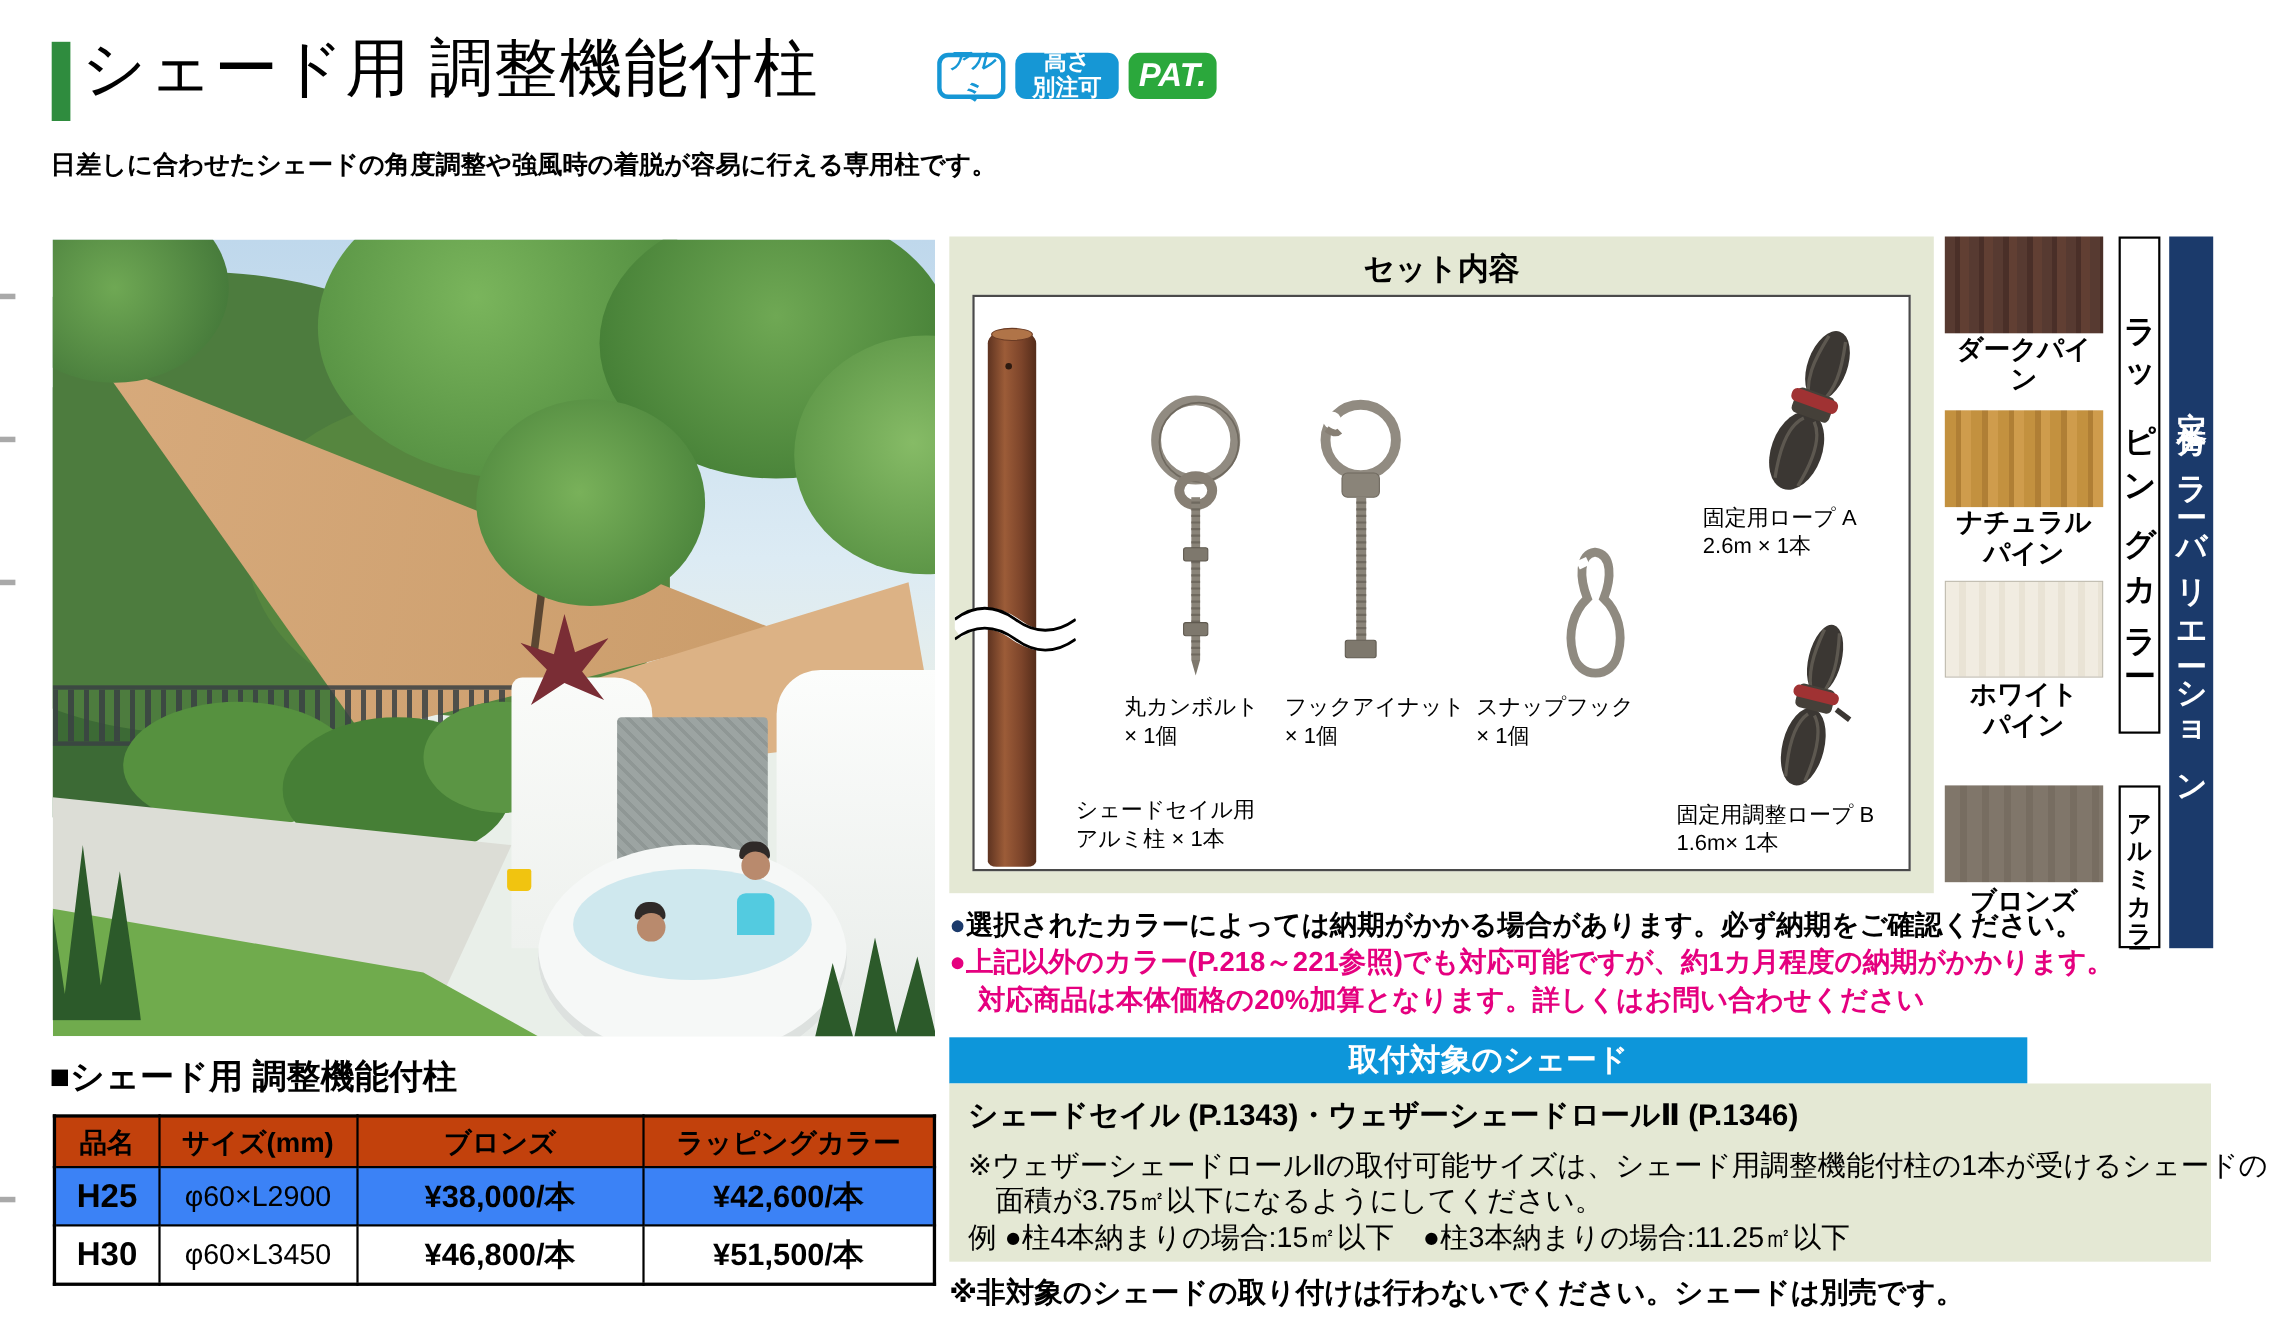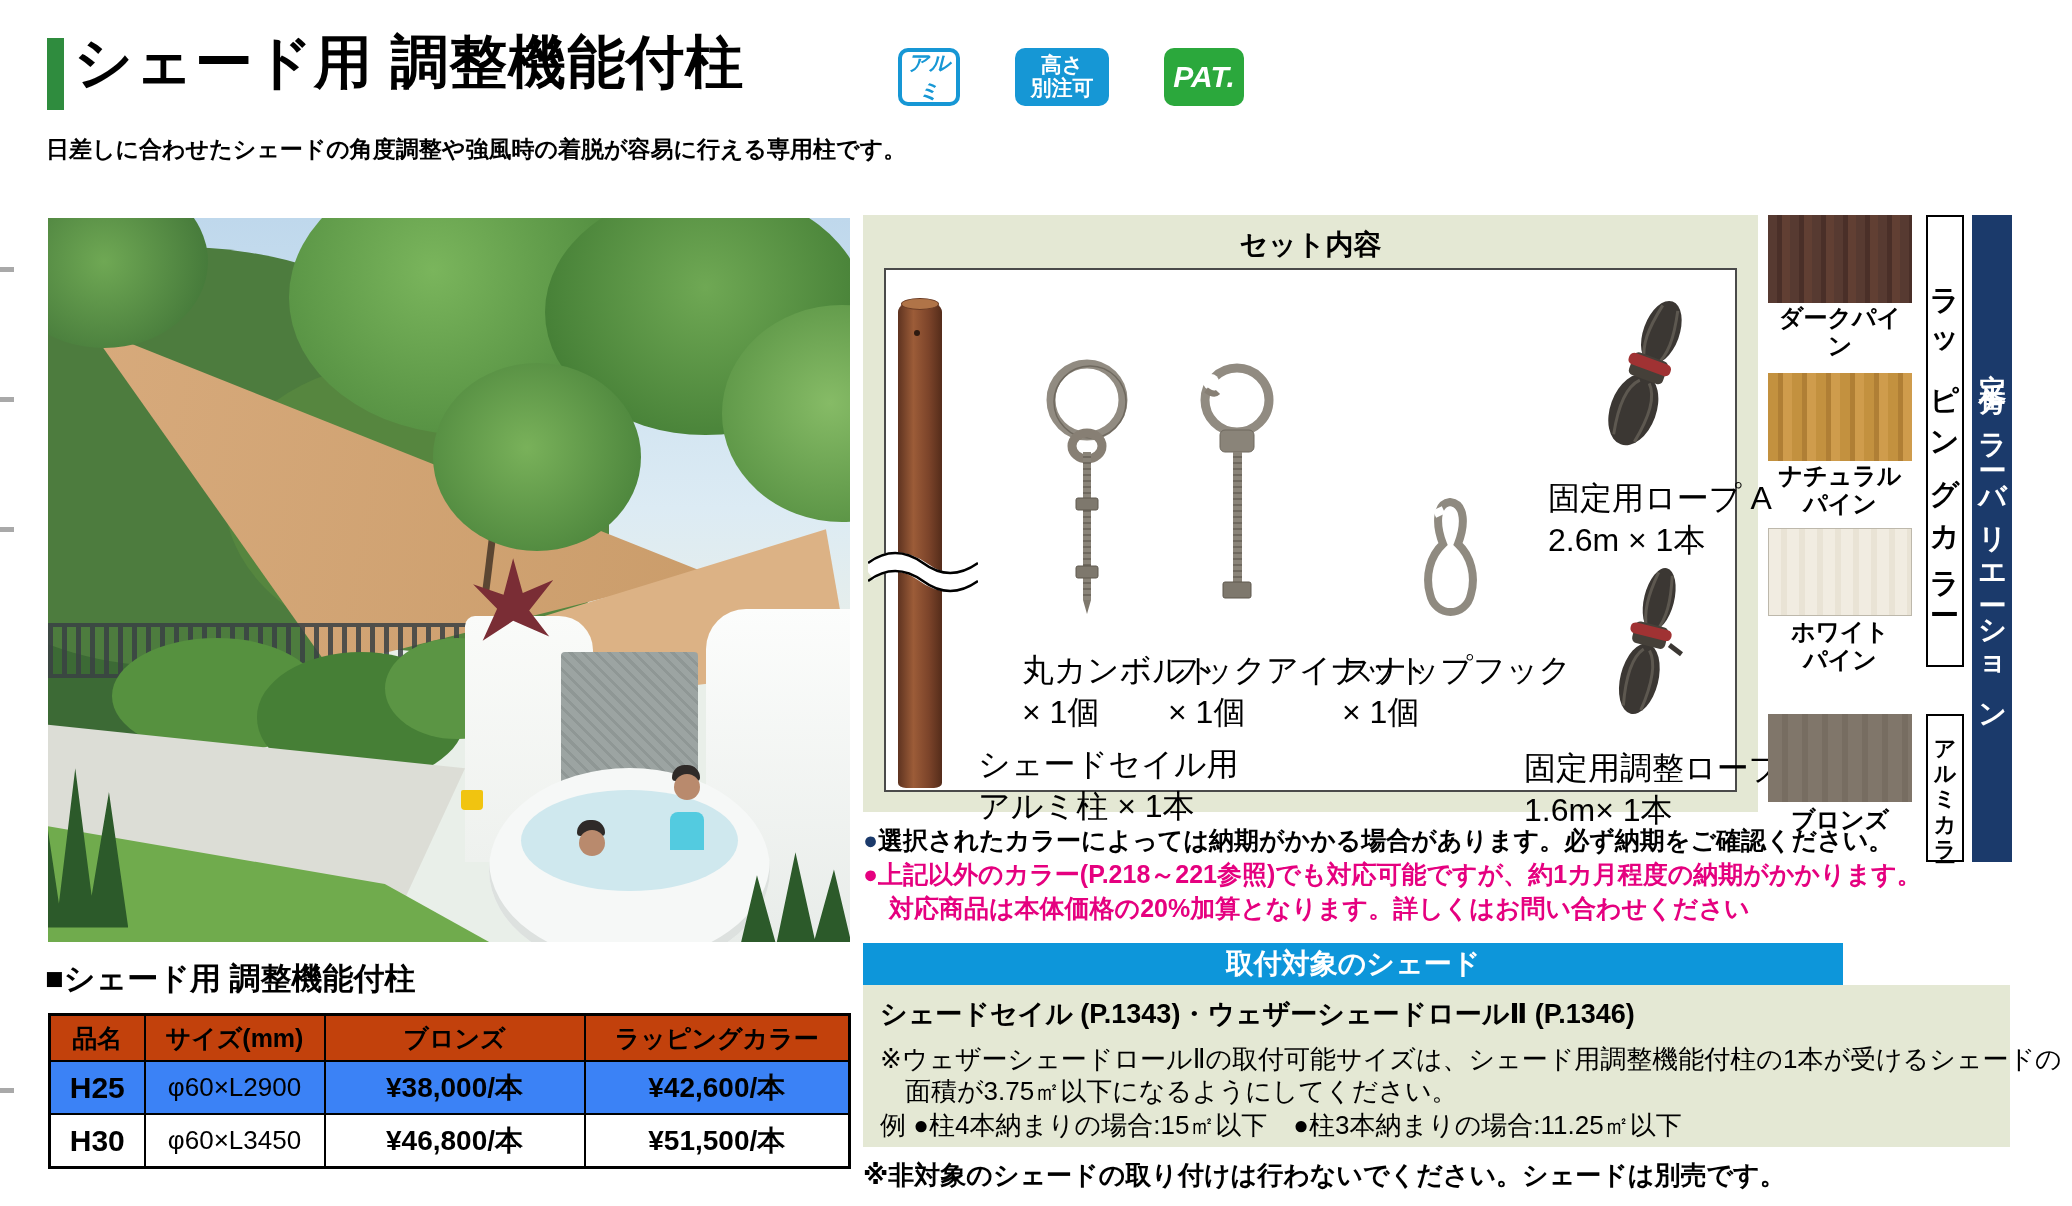--- a/index.html
+++ b/index.html
@@ -4,24 +4,24 @@
 <title>シェード用 調整機能付柱</title>
 <style>
   html,body{margin:0;padding:0;background:#fff;}
   #page{position:relative;width:2072px;height:1206px;background:#fff;overflow:hidden;
         font-family:"Liberation Sans","DejaVu Sans",sans-serif;color:#000;}
   .abs{position:absolute;}
   .pre{white-space:pre-line;}
 
   
   .title-bar{left:47px;top:38px;width:17px;height:72px;background:#2f8c3e;}
-  .page-title{left:74px;top:24px;font-size:58px;font-weight:bold;letter-spacing:1px;}
+  .page-title{left:74px;top:24px;font-size:58px;font-weight:normal;letter-spacing:1px;}
   .badges{left:852px;top:48px;display:flex;gap:9px;align-items:center;}
-  .badge{height:58px;border-radius:10px;display:flex;align-items:center;justify-content:center;
-         font-weight:bold;box-sizing:border-box;text-align:center;margin-left:46px;}
+  .badge{height:42px;border-radius:10px;display:flex;align-items:center;justify-content:center;
+         font-weight:bold;box-sizing:border-box;text-align:center;}
   .badge-alumi{width:62px;border:4px solid #1697d5;color:#1697d5;font-size:21px;font-style:italic;background:#fff;}
   .badge-height{width:94px;background:#1697d5;color:#fff;font-size:21px;line-height:1.08;}
   .badge-pat{width:80px;background:#2ba83c;color:#fff;font-size:30px;font-style:italic;}
   .subtitle{left:46px;top:134px;font-size:23px;font-weight:bold;}
 
   .edge-tick{left:0;width:14px;height:5px;background:#a9a9a9;}
 
   
   .photo{left:48px;top:218px;width:802px;height:724px;overflow:hidden;
          background:linear-gradient(180deg,#bfd8ec 0%,#dcebf4 40%,#e9efe9 60%);}
@@ -68,21 +68,21 @@
   .sp2{left:-2%;top:76%;width:12%;height:22%;clip-path:polygon(0 100%,12% 20%,28% 85%,45% 0,62% 80%,80% 15%,100% 100%);}
 
   
   .set-panel{left:863px;top:215px;width:895px;height:597px;background:#e4e8d4;}
   .set-title{left:863px;top:226px;width:895px;text-align:center;font-size:28px;font-weight:bold;}
   .set-box{left:884px;top:268px;width:853px;height:524px;background:#fff;border:2px solid #4a4a4a;box-sizing:border-box;}
   .pole{left:898px;top:300px;width:44px;height:488px;border-radius:20px 20px 8px 8px/12px 12px 5px 5px;
         background:linear-gradient(90deg,#5e3320,#9c5c38 35%,#7c442a 70%,#542c1a);}
   .pole-cap{left:901px;top:298px;width:38px;height:12px;border-radius:50%;background:#b07448;border:1px solid #6a3b24;box-sizing:border-box;}
   .pole-hole{left:914px;top:330px;width:6px;height:6px;border-radius:50%;background:#2d1a10;}
-  .item-label{font-size:32px;line-height:1.3;margin-top:20px;}
+  .item-label{font-size:20px;line-height:1.3;}
 
   
   .note-row{font-size:25px;font-weight:bold;}
   .bullet-navy{color:#1b3a6b;}
   .bullet-pink{color:#e5007f;}
   .note-pink{color:#e5007f;}
 
   
   .swatch{left:1768px;width:144px;height:88px;}
   .sw-label{left:1768px;width:144px;text-align:center;font-size:24px;font-weight:bold;line-height:1.15;}

